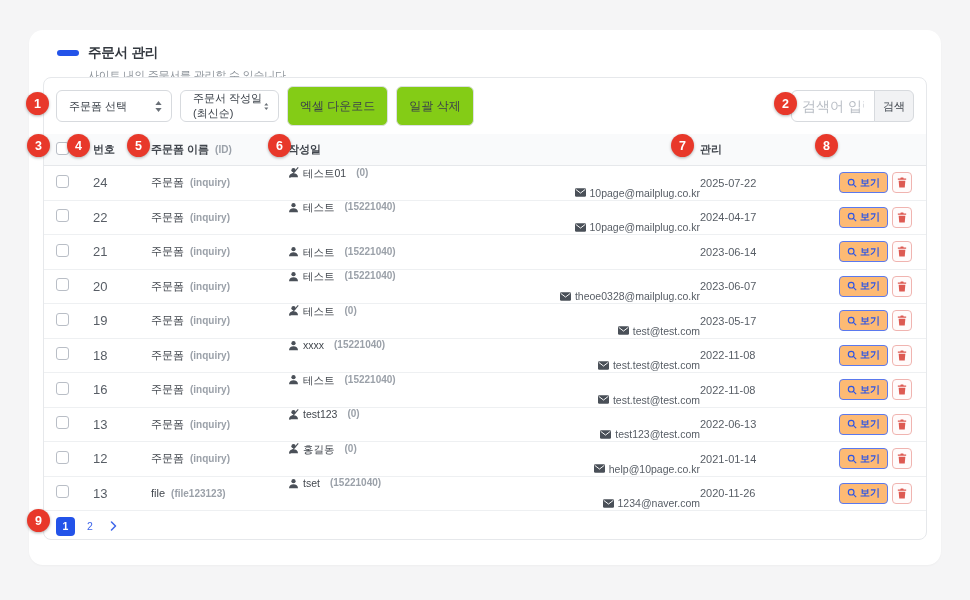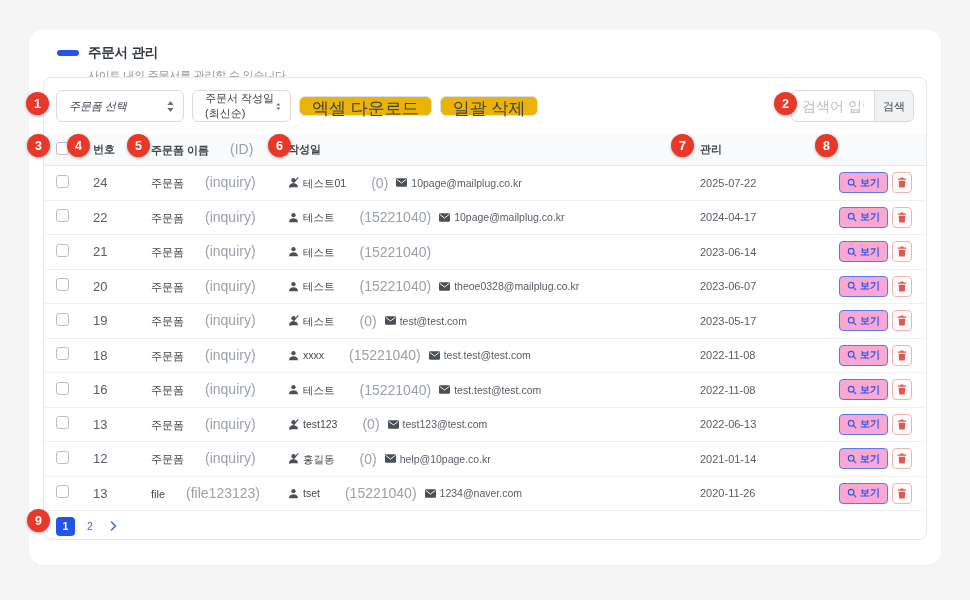--- a/index.html
+++ b/index.html
@@ -27,24 +27,24 @@
     width: 884px; height: 463px;
     border: 1px solid #e6e8eb; border-radius: 8px;
     background: #fff; overflow: hidden;
   }
   .toolbar { height: 56px; display: flex; align-items: center; padding: 0 12px; gap: 8px; }
   .select {
     height: 32px; border: 1px solid #d7dade; border-radius: 6px; background: #fff;
     display: flex; align-items: center; justify-content: space-between;
     padding: 0 9px 0 12px; font-size: 11px; color: #3c424a; cursor: pointer;
   }
-  .select.s1 { width: 128px; font-style: italic; } .select.s2 { width: 99px; }
+  .select.s1 { width: 116px; } .select.s2 { width: 99px; }
   .tbtn {
-    height: 20px; border: 1px solid #dcdfe3; border-radius: 6px; background: #eab308;
-    font-size: 17px; color: #3c424a; padding: 0 12px; font-family: inherit; cursor: pointer;
+    height: 40px; border: 1px solid #dcdfe3; border-radius: 6px; background: #84cc16;
+    font-size: 12px; color: #3c424a; padding: 0 12px; font-family: inherit; cursor: pointer;
   }
   .spacer { flex: 1; }
   .search-group { display: flex; height: 32px; }
   .search-input {
     width: 84px; height: 32px; border: 1px solid #d7dade; border-radius: 6px 0 0 6px;
     padding: 0 10px; font-size: 14px; color: #3c424a; font-family: inherit; outline: none;
   }
   .search-input::placeholder { color: #b9bec5; }
   .search-btn {
     width: 40px; height: 32px; margin-left: -1px;
@@ -55,31 +55,31 @@
   .grid {
     display: grid;
     grid-template-columns: 37px 58px 137px 412px 139px 1fr;
     align-items: center; padding: 0 12px;
   }
   .thead {
     height: 32px; background: #f9fafb; border-bottom: 1px solid #e6e8eb;
     font-size: 11px; font-weight: bold; color: #42474e;
   }
   .row { height: 34.5px; border-bottom: 1px solid #eef0f2; background: #fff; }
-  .sub { font-size: 14px; color: #9ba1a9; font-weight: normal; margin-left: 21px; }
+  .sub { font-size: 10px; color: #9ba1a9; font-weight: bold; margin-left: 6px; }
   .cell-num { font-size: 13px; color: #575d65; }
   .cell-form { font-size: 11px; color: #42474e; }
-  .author-cell { display: flex; gap: 8px; font-size: 10.5px; color: #42474e; }
+  .author-cell { display: flex; flex-direction: column; gap: 8px; font-size: 10.5px; color: #42474e; }
   .author-line { display: flex; align-items: center; gap: 4px; line-height: 12px; }
   .email { color: #575d65; justify-content: flex-end; }
   .cell-date { font-size: 11px; color: #575d65; }
   .actions { display: flex; gap: 4px; align-items: center; }
   .view-btn {
     display: inline-flex; align-items: center; gap: 3px; height: 21px; padding: 0 7px;
-    border: 1px solid #5b79ee; border-radius: 4px; background: #f9a8d4;
+    border: 1px solid #5b79ee; border-radius: 4px; background: #fdba74;
     color: #2c55e6; font-size: 10px; font-weight: bold; font-family: inherit; cursor: pointer;
   }
   .del-btn {
     display: inline-flex; align-items: center; justify-content: center;
     width: 20px; height: 21px; border: 1px solid #f0b4b0; border-radius: 4px;
     background: #fffbfb; cursor: pointer;
   }
   .chk {
     appearance: none; -webkit-appearance: none;
     width: 13px; height: 13px; border: 1px solid #b9bec6; border-radius: 3px;

